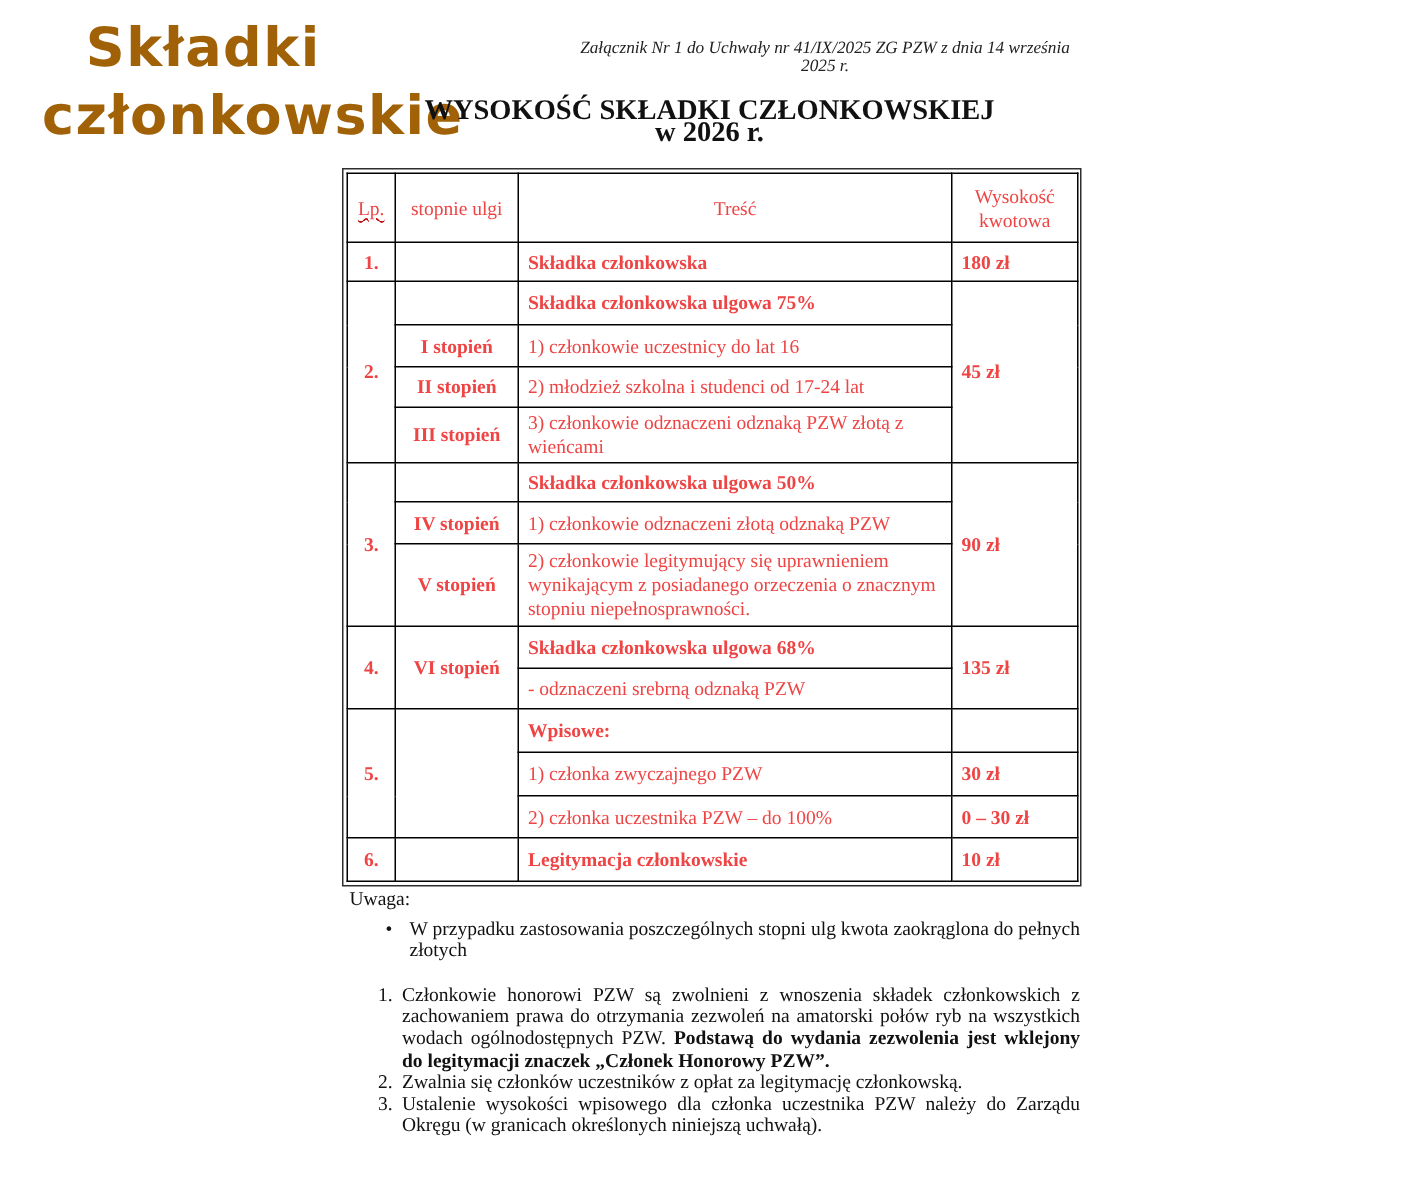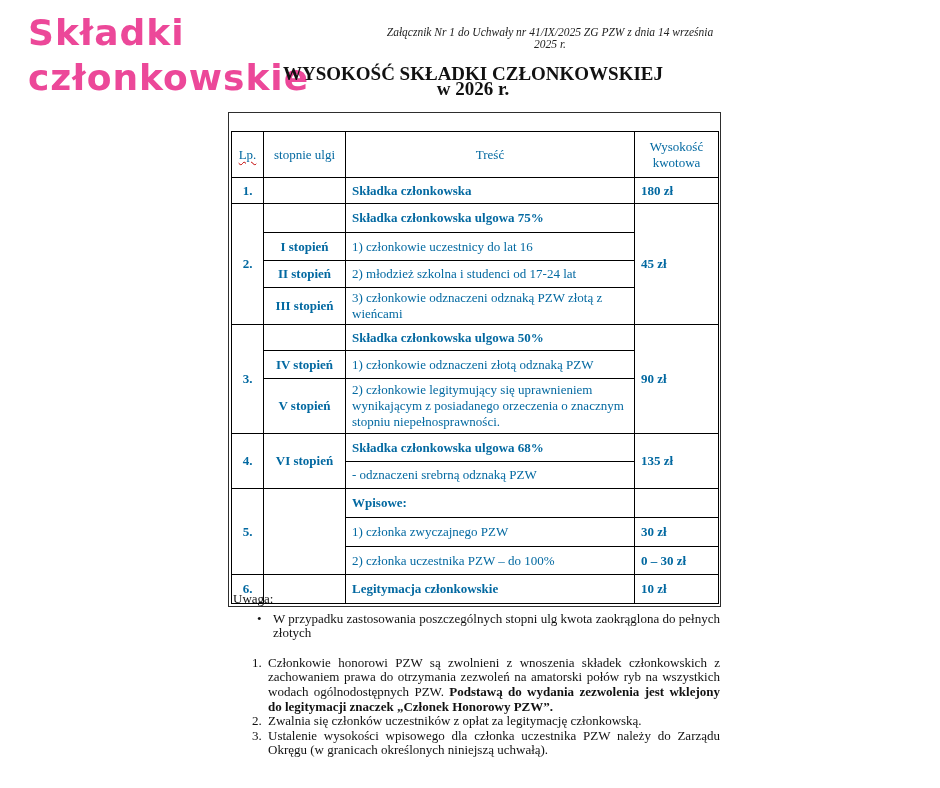--- a/index.html
+++ b/index.html
@@ -4,23 +4,24 @@
 <style>
   html,body { margin:0; padding:0; background:#ffffff; }
   .page {
     position:relative; width:940px; height:788px; background:#ffffff;
     font-family:"Liberation Serif", serif; color:#111; overflow:hidden;
   }
 
   
   .hand-title {
     position:absolute; left:28px; top:10px; width:215px;
+    text-align:center;
     font-family:"DejaVu Sans", sans-serif;
     font-weight:700; font-size:36px; line-height:45px;
-    letter-spacing:1px; color:#ec4899;
+    letter-spacing:1px; color:#a16207;
   }
 
   
   .attachment {
     position:absolute; left:376px; top:26px; width:348px;
     text-align:center; font-style:italic; font-size:11.5px; color:#222;
   }
 
   
   .doc-title {
@@ -28,21 +29,21 @@
     text-align:center; font-weight:bold; font-size:19px; line-height:15px; color:#111;
   }
 
   
   .table-wrap {
     position:absolute; left:228px; top:112px; width:487px;
     border:1px solid #2e2e2e; padding:2px; background:#fff;
   }
   table.fees {
     border-collapse:collapse; width:100%; table-layout:fixed;
-    font-size:13px; color:#0369a1;margin-top:16px;
+    font-size:13px; color:#ef4444;
   }
   table.fees th, table.fees td {
     border:1px solid #000; padding:2px 6px; vertical-align:middle;
     overflow:hidden;
   }
   table.fees th { font-weight:normal; text-align:center; font-size:13px; }
   .c-lp   { text-align:center; font-weight:bold; }
   .c-st   { text-align:center; font-weight:bold; }
   .c-tr   { text-align:left; }
   .c-tr.bold { font-weight:bold; }

